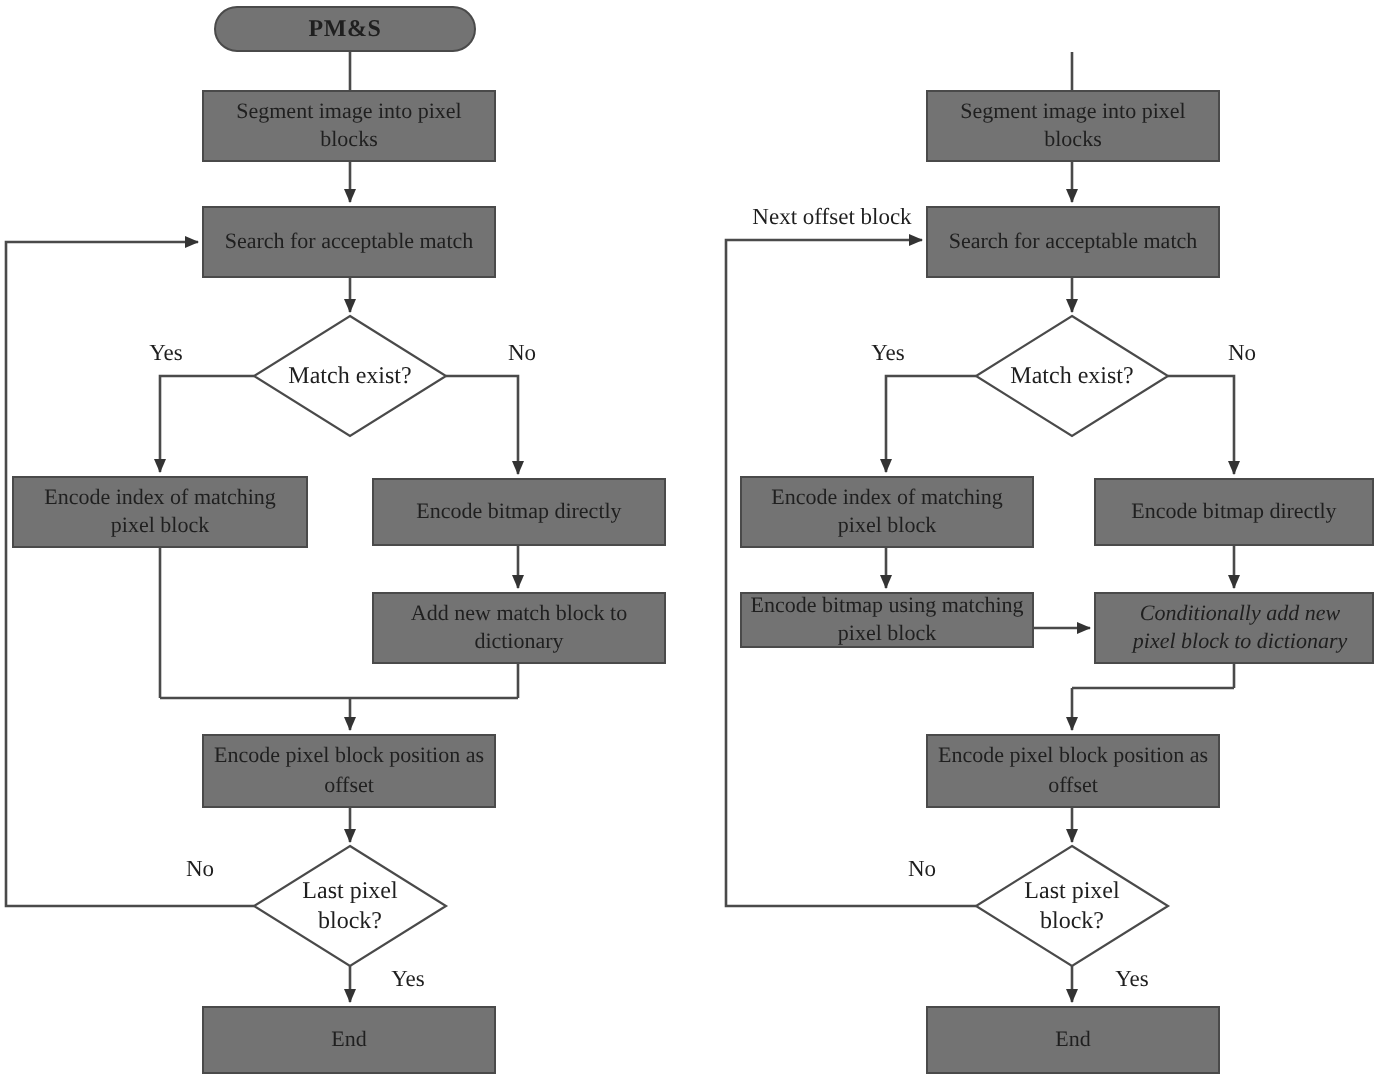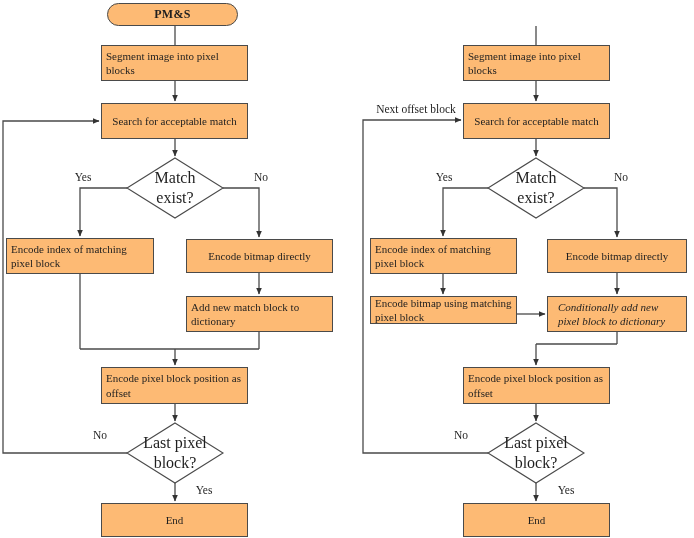--- a/index.html
+++ b/index.html
@@ -14,42 +14,43 @@
   }
   #wires {
     position: absolute;
     left: 0; top: 0;
     z-index: 1;
   }
   .node {
     position: absolute;
     box-sizing: border-box;
     border: 1px solid #4a4a4a;
-    background: #fdba74;
+    background: #737373;
     display: flex;
     align-items: center;
     justify-content: center;
+    text-align: center;
     font-size: 11px;
     line-height: 1.3;
     padding: 2px 4px;
     z-index: 2;
   }
   .terminator {
     border-radius: 12px;
     font-weight: bold;
     font-size: 12px;
     letter-spacing: 0.3px;
   }
   .italic { font-style: italic; }
   .diamond-label {
     position: absolute;
     transform: translate(-50%, -50%);
     width: 74px;
     text-align: center;
-    font-size: 16px;
+    font-size: 12px;
     line-height: 1.25;
     z-index: 3;
     background: transparent;
   }
   .edge-label {
     position: absolute;
     transform: translate(-50%, -50%);
     white-space: nowrap;
     font-size: 11.5px;
     z-index: 3;

